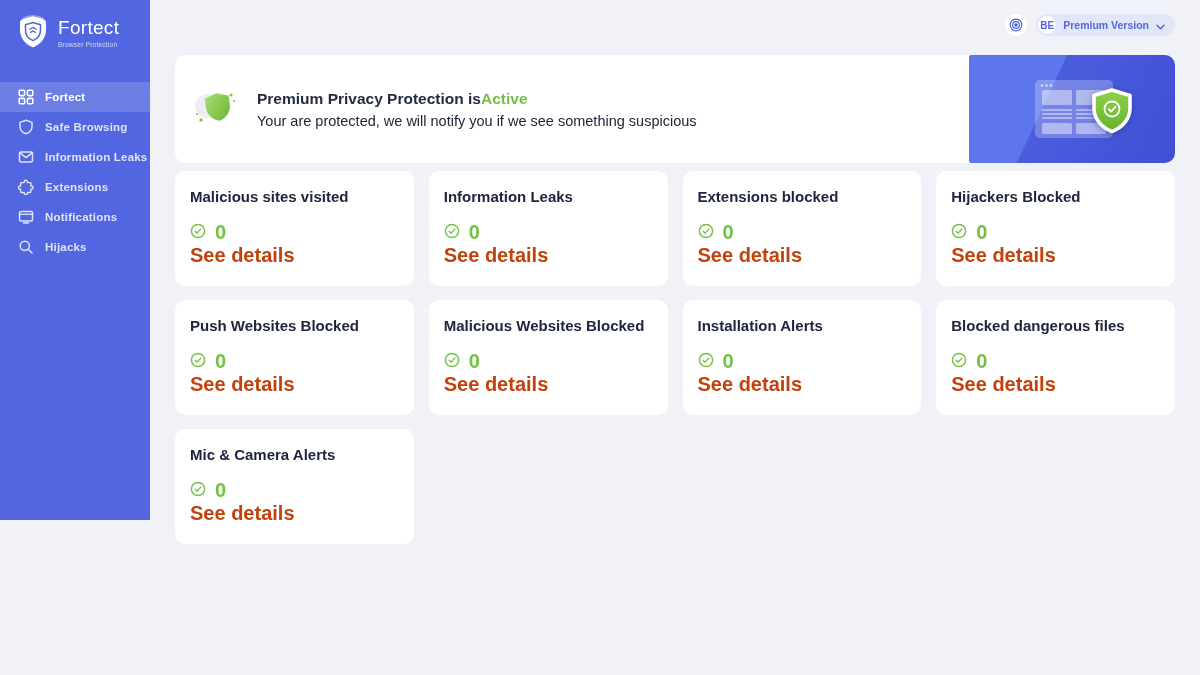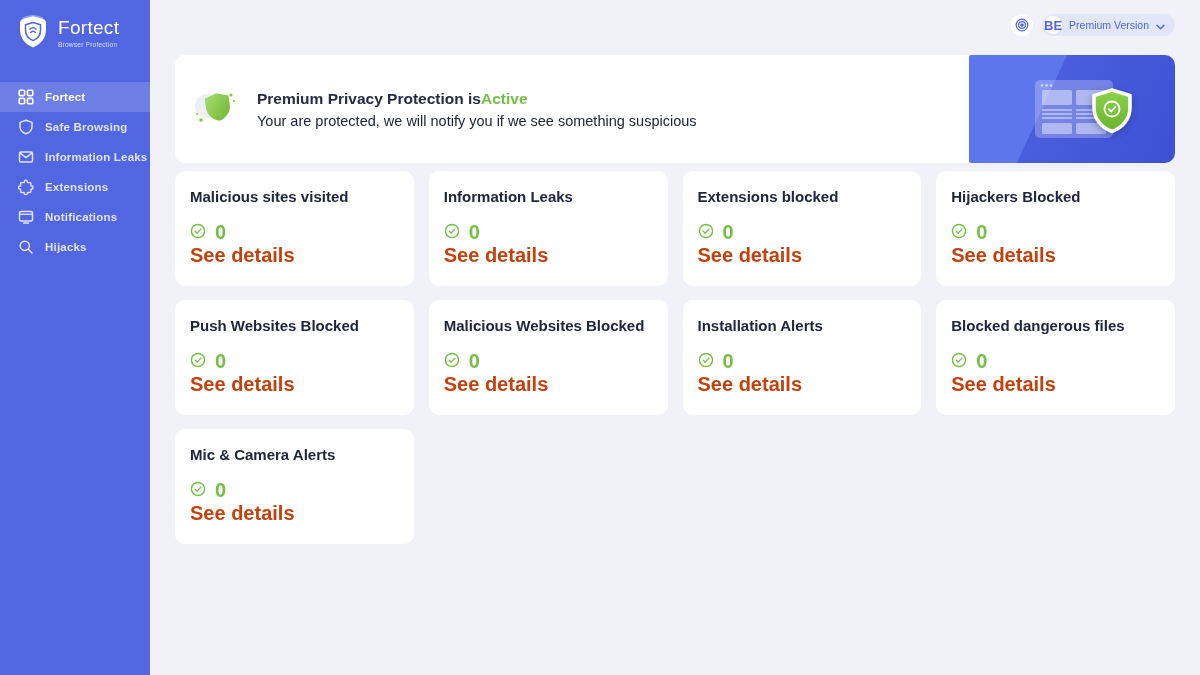--- a/index.html
+++ b/index.html
@@ -5,21 +5,21 @@
   * { margin: 0; padding: 0; box-sizing: border-box; }
   html, body { width: 1200px; height: 675px; overflow: hidden; }
   body {
     font-family: "Liberation Sans", sans-serif;
     background: #f1f2f8;
     position: relative;
   }
 
   
   .sidebar {
-    position: absolute; left: 0; top: 0; width: 150px; height: 675px;
+    position: absolute; left: 0; top: 0; width: 150px; height: 520px;
     background: #5166e0; z-index: 2;
   }
   .logo {
     display: flex; align-items: center; gap: 8px;
     padding: 12px 8px 14px 16px;
   }
   .logo-text .name { color: #fff; font-size: 19px; font-weight: 400; letter-spacing: .3px; line-height: 1.1; }
   .logo-text .tagline { color: rgba(255,255,255,.75); font-size: 6.6px; font-weight: 400; letter-spacing: .2px; margin-top: 2px; }
   .nav { margin-top: 14px; }
   .nav-item {
@@ -44,24 +44,24 @@
     width: 22px; height: 22px; border-radius: 50%; background: #fff;
     display: flex; align-items: center; justify-content: center; cursor: pointer;
   }
   .plan-pill {
     height: 22px; background: #e2e6f9; border-radius: 12px;
     display: flex; align-items: center; gap: 7px; padding: 2px 10px 2px 2px;
     cursor: pointer;
   }
   .lang-badge {
     width: 18px; height: 18px; border-radius: 50%; background: #fff;
-    color: #5166e0; font-size: 13px; font-weight: 700;
+    color: #5166e0; font-size: 10px; font-weight: 700;
     display: flex; align-items: center; justify-content: center;
   }
-  .plan-label { color: #5166e0; font-size: 10.5px; font-weight: 400; }
+  .plan-label { color: #5166e0; font-size: 10.5px; font-weight: 700; }
 
   
   .banner {
     position: absolute; left: 25px; top: 55px; width: 1000px; height: 108px;
     background: #fff; border-radius: 10px;
     display: flex; align-items: center;
   }
   .banner-icon { margin-left: 18px; width: 42px; height: 44px; }
   .banner-text { margin-left: 22px; }
   .banner-title { font-size: 15.5px; font-weight: 700; color: #252b45; }

